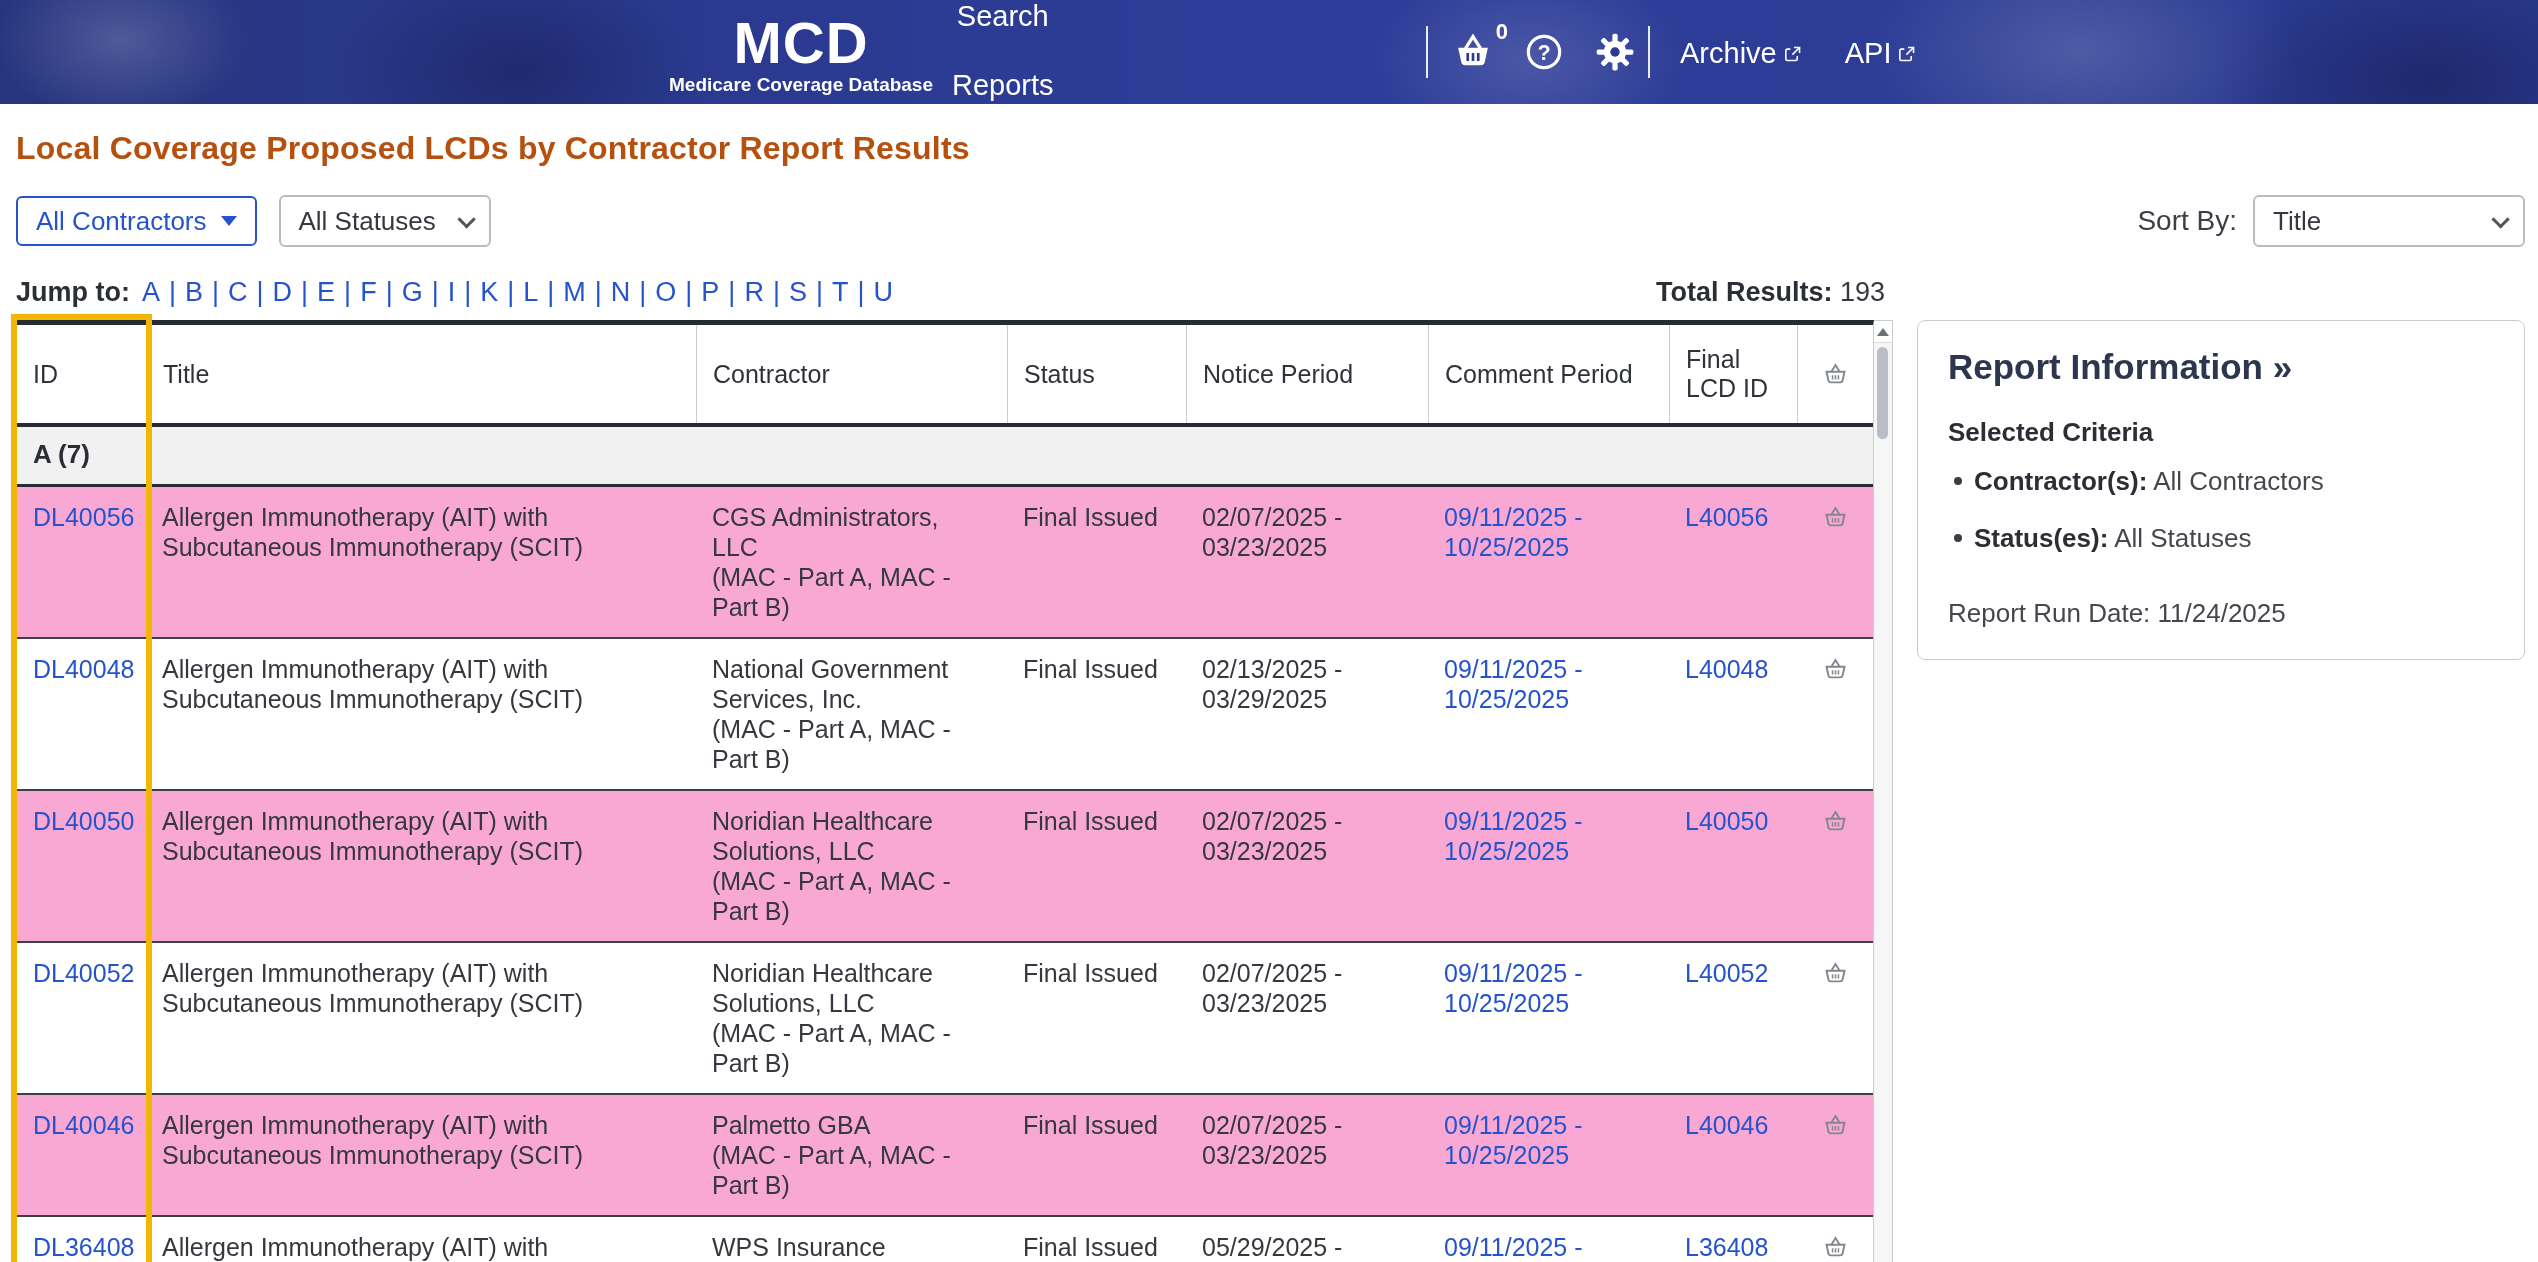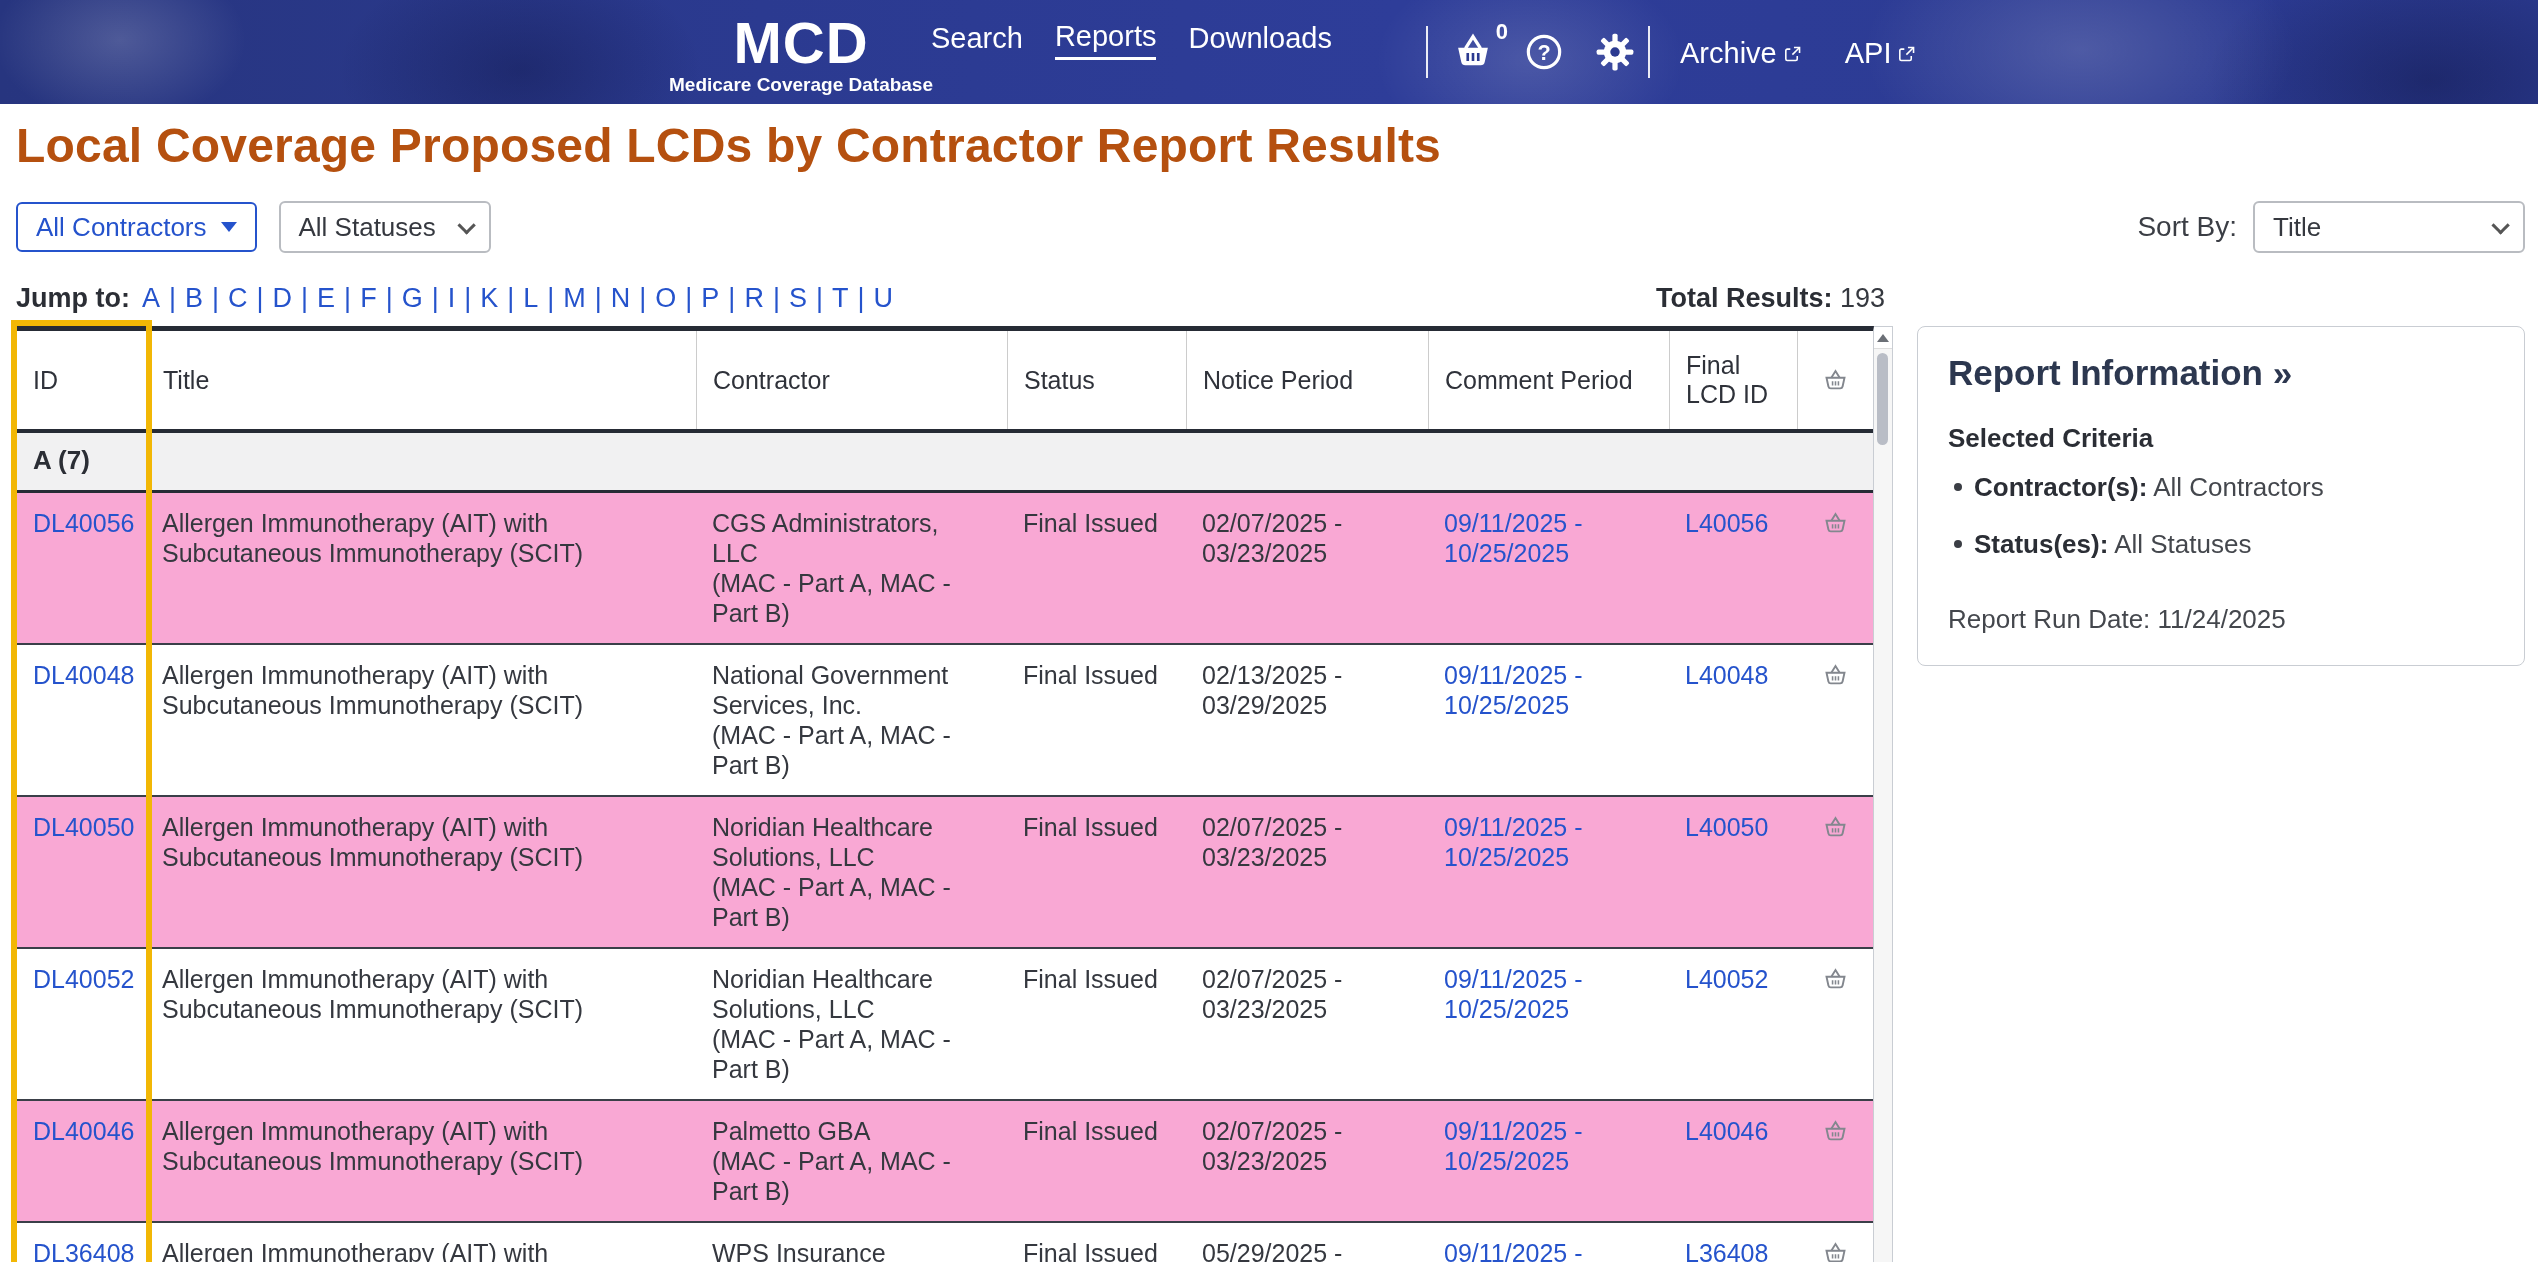--- a/index.html
+++ b/index.html
@@ -14,33 +14,33 @@
       radial-gradient(180px 120px at 120px 40px, rgba(255,255,255,.18), rgba(255,255,255,0) 70%),
       radial-gradient(260px 160px at 520px 70px, rgba(10,15,60,.35), rgba(10,15,60,0) 70%),
       radial-gradient(220px 140px at 1530px 60px, rgba(255,255,255,.14), rgba(255,255,255,0) 70%),
       radial-gradient(300px 170px at 2080px 50px, rgba(255,255,255,.16), rgba(255,255,255,0) 72%),
       radial-gradient(320px 180px at 2430px 80px, rgba(8,12,50,.38), rgba(8,12,50,0) 70%),
       linear-gradient(90deg, #27357f 0%, #2b3a90 30%, #2e3d99 55%, #2b3a90 100%);
   }
   .logo { position: absolute; left: 801px; top: 14px; transform: translateX(-50%); text-align: center; color: #fff; }
   .logo-title { font-size: 58px; font-weight: bold; letter-spacing: 1px; line-height: 58px; }
   .logo-sub { font-size: 19px; font-weight: bold; margin-top: 2px; white-space: nowrap; }
-  .main-nav { position: absolute; left: 931px; top: 0; height: 80px; display: flex; align-items: center; gap: 32px; }
+  .main-nav { position: absolute; left: 931px; top: 0; height: 80px; display: flex; align-items: center; gap: 32px; flex-direction: column; }
   .main-nav a { color: #fff; font-size: 29px; font-weight: 500; text-decoration: none; padding-bottom: 4px; white-space: nowrap; }
   .main-nav a.active { border-bottom: 3px solid #fff; }
   .hdr-divider { position: absolute; top: 26px; width: 2px; height: 52px; background: rgba(255,255,255,.9); }
   .hdr-icons { position: absolute; top: 0; height: 104px; display: flex; align-items: center; }
   .icon-btn { position: relative; display: inline-flex; align-items: center; justify-content: center; cursor: pointer; }
   .cart-badge { position: absolute; top: -12px; right: -14px; color: #fff; font-size: 22px; font-weight: bold; }
   .ext-link { color: #fff; font-size: 29px; font-weight: 500; text-decoration: none; display: inline-flex; align-items: flex-end; gap: 7px; white-space: nowrap; }
   .ext-ico { margin-top: 2px; }
 
   
   .page { padding: 0 13px 0 16px; }
-  .page-title { color: #b5500f; font-size: 48px; font-weight: bold; margin-top: 14px; letter-spacing: .2px; }
+  .page-title { color: #b5500f; font-size: 32px; font-weight: bold; margin-top: 26px; letter-spacing: .2px; }
 
   .filter-row { display: flex; align-items: center; margin-top: 28px; }
   .btn-contractors { display: inline-flex; align-items: center; gap: 14px; height: 50px; padding: 0 18px;
      background: #fff; border: 2px solid #2553cc; border-radius: 6px; color: #2553cc; font-size: 26px; cursor: pointer; }
   .caret-down { width: 0; height: 0; border-left: 8px solid transparent; border-right: 8px solid transparent; border-top: 10px solid #2553cc; }
   .fake-select { display: inline-flex; align-items: center; justify-content: space-between; height: 52px;
      background: #fff; border: 2px solid #b9bcc1; border-radius: 6px; color: #35383f; font-size: 26px; padding: 0 18px; cursor: pointer; }
   .sel-statuses { width: 212px; margin-left: 22px; }
   .chev { width: 13px; height: 13px; border-right: 3px solid #555; border-bottom: 3px solid #555; transform: rotate(45deg) translateY(-3px); }
   .sort-wrap { margin-left: auto; display: flex; align-items: center; gap: 16px; }

